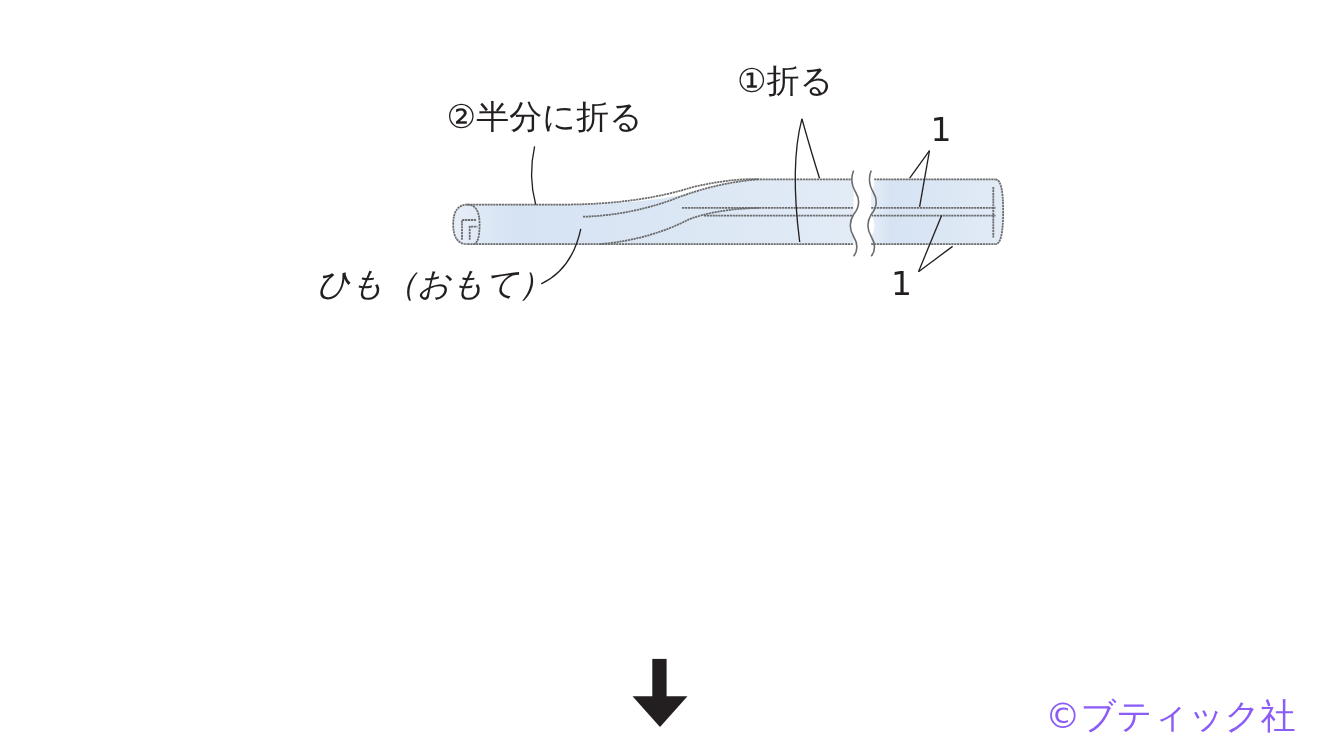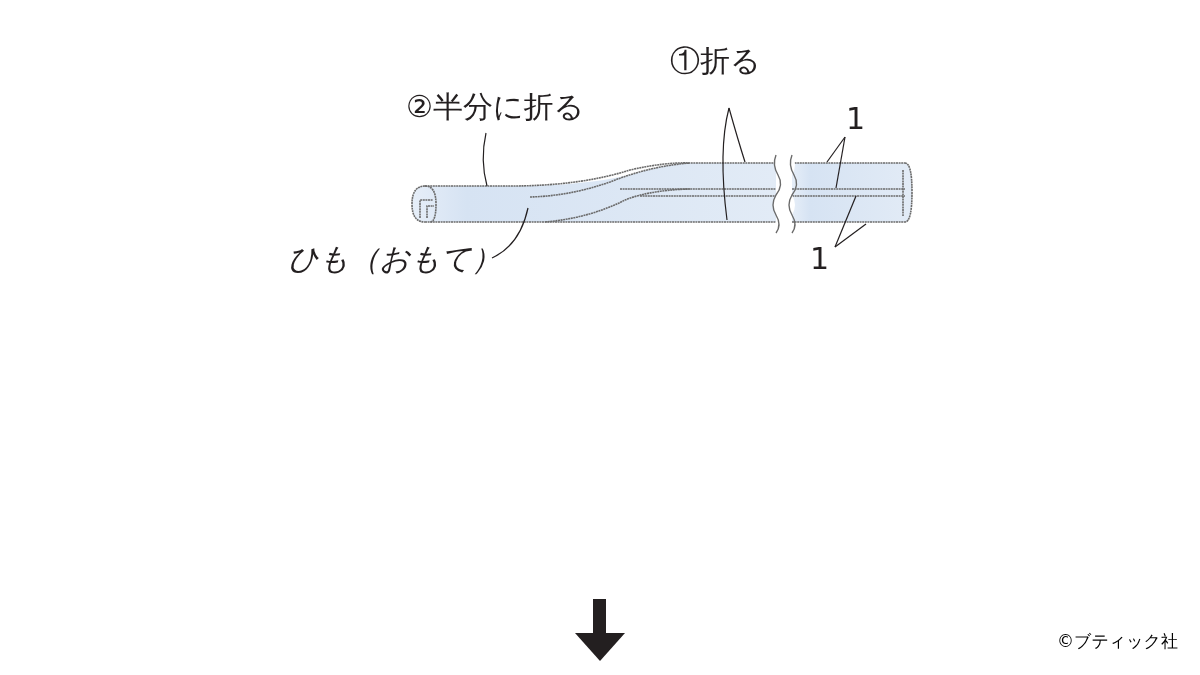--- a/index.html
+++ b/index.html
@@ -1,20 +1,20 @@
 <!DOCTYPE html>
 <html><head>
 <meta charset="utf-8">
 <style>
   html, body { margin:0; padding:0; background:#ffffff; }
   body { width:1200px; height:675px; position:relative; overflow:hidden;
          font-family:"DejaVu Sans", sans-serif; color:#231f20; }
   .label { position:absolute; font-size:30px; line-height:1; white-space:nowrap; }
   #diagram { position:absolute; left:0; top:0; }
-  .credit { position:absolute; right:22px; top:630px; font-size:17px; color:#000000; }
+  .credit { position:absolute; right:22px; top:630px; font-size:32px; color:#8b5cf6; }
 </style>
 </head>
 <body>
 
 <svg id="diagram" width="1200" height="675" viewBox="0 0 1200 675">
   <defs>
     <linearGradient id="fillGrad" x1="0" y1="0" x2="1" y2="0">
       <stop offset="0" stop-color="#e6eef8"></stop>
       <stop offset="0.15" stop-color="#d6e3f3"></stop>
       <stop offset="1" stop-color="#e2ebf6"></stop>
@@ -73,18 +73,18 @@
     <path d="M835 247 L866 224"></path>
   </g>
 
   <g fill="#231f20">
     <rect x="593" y="599" width="13" height="36"></rect>
     <path d="M575 633 L625 633 L600 661 Z"></path>
   </g>
 </svg>
 
 <div class="label" style="left:406px; top:92px;">②半分に折る</div>
-<div class="label" style="left:670px; top:48px;font-family:Liberation Mono, monospace;">①折る</div>
+<div class="label" style="left:670px; top:60px;">①折る</div>
 <div class="label" style="left:288px; top:244px; font-size:30px;font-style:italic;">ひも（おもて）</div>
 <div class="label" style="left:846px; top:104px;">1</div>
 <div class="label" style="left:810px; top:244px;">1</div>
 
 <div class="credit">©ブティック社</div>
 
 </body></html>

